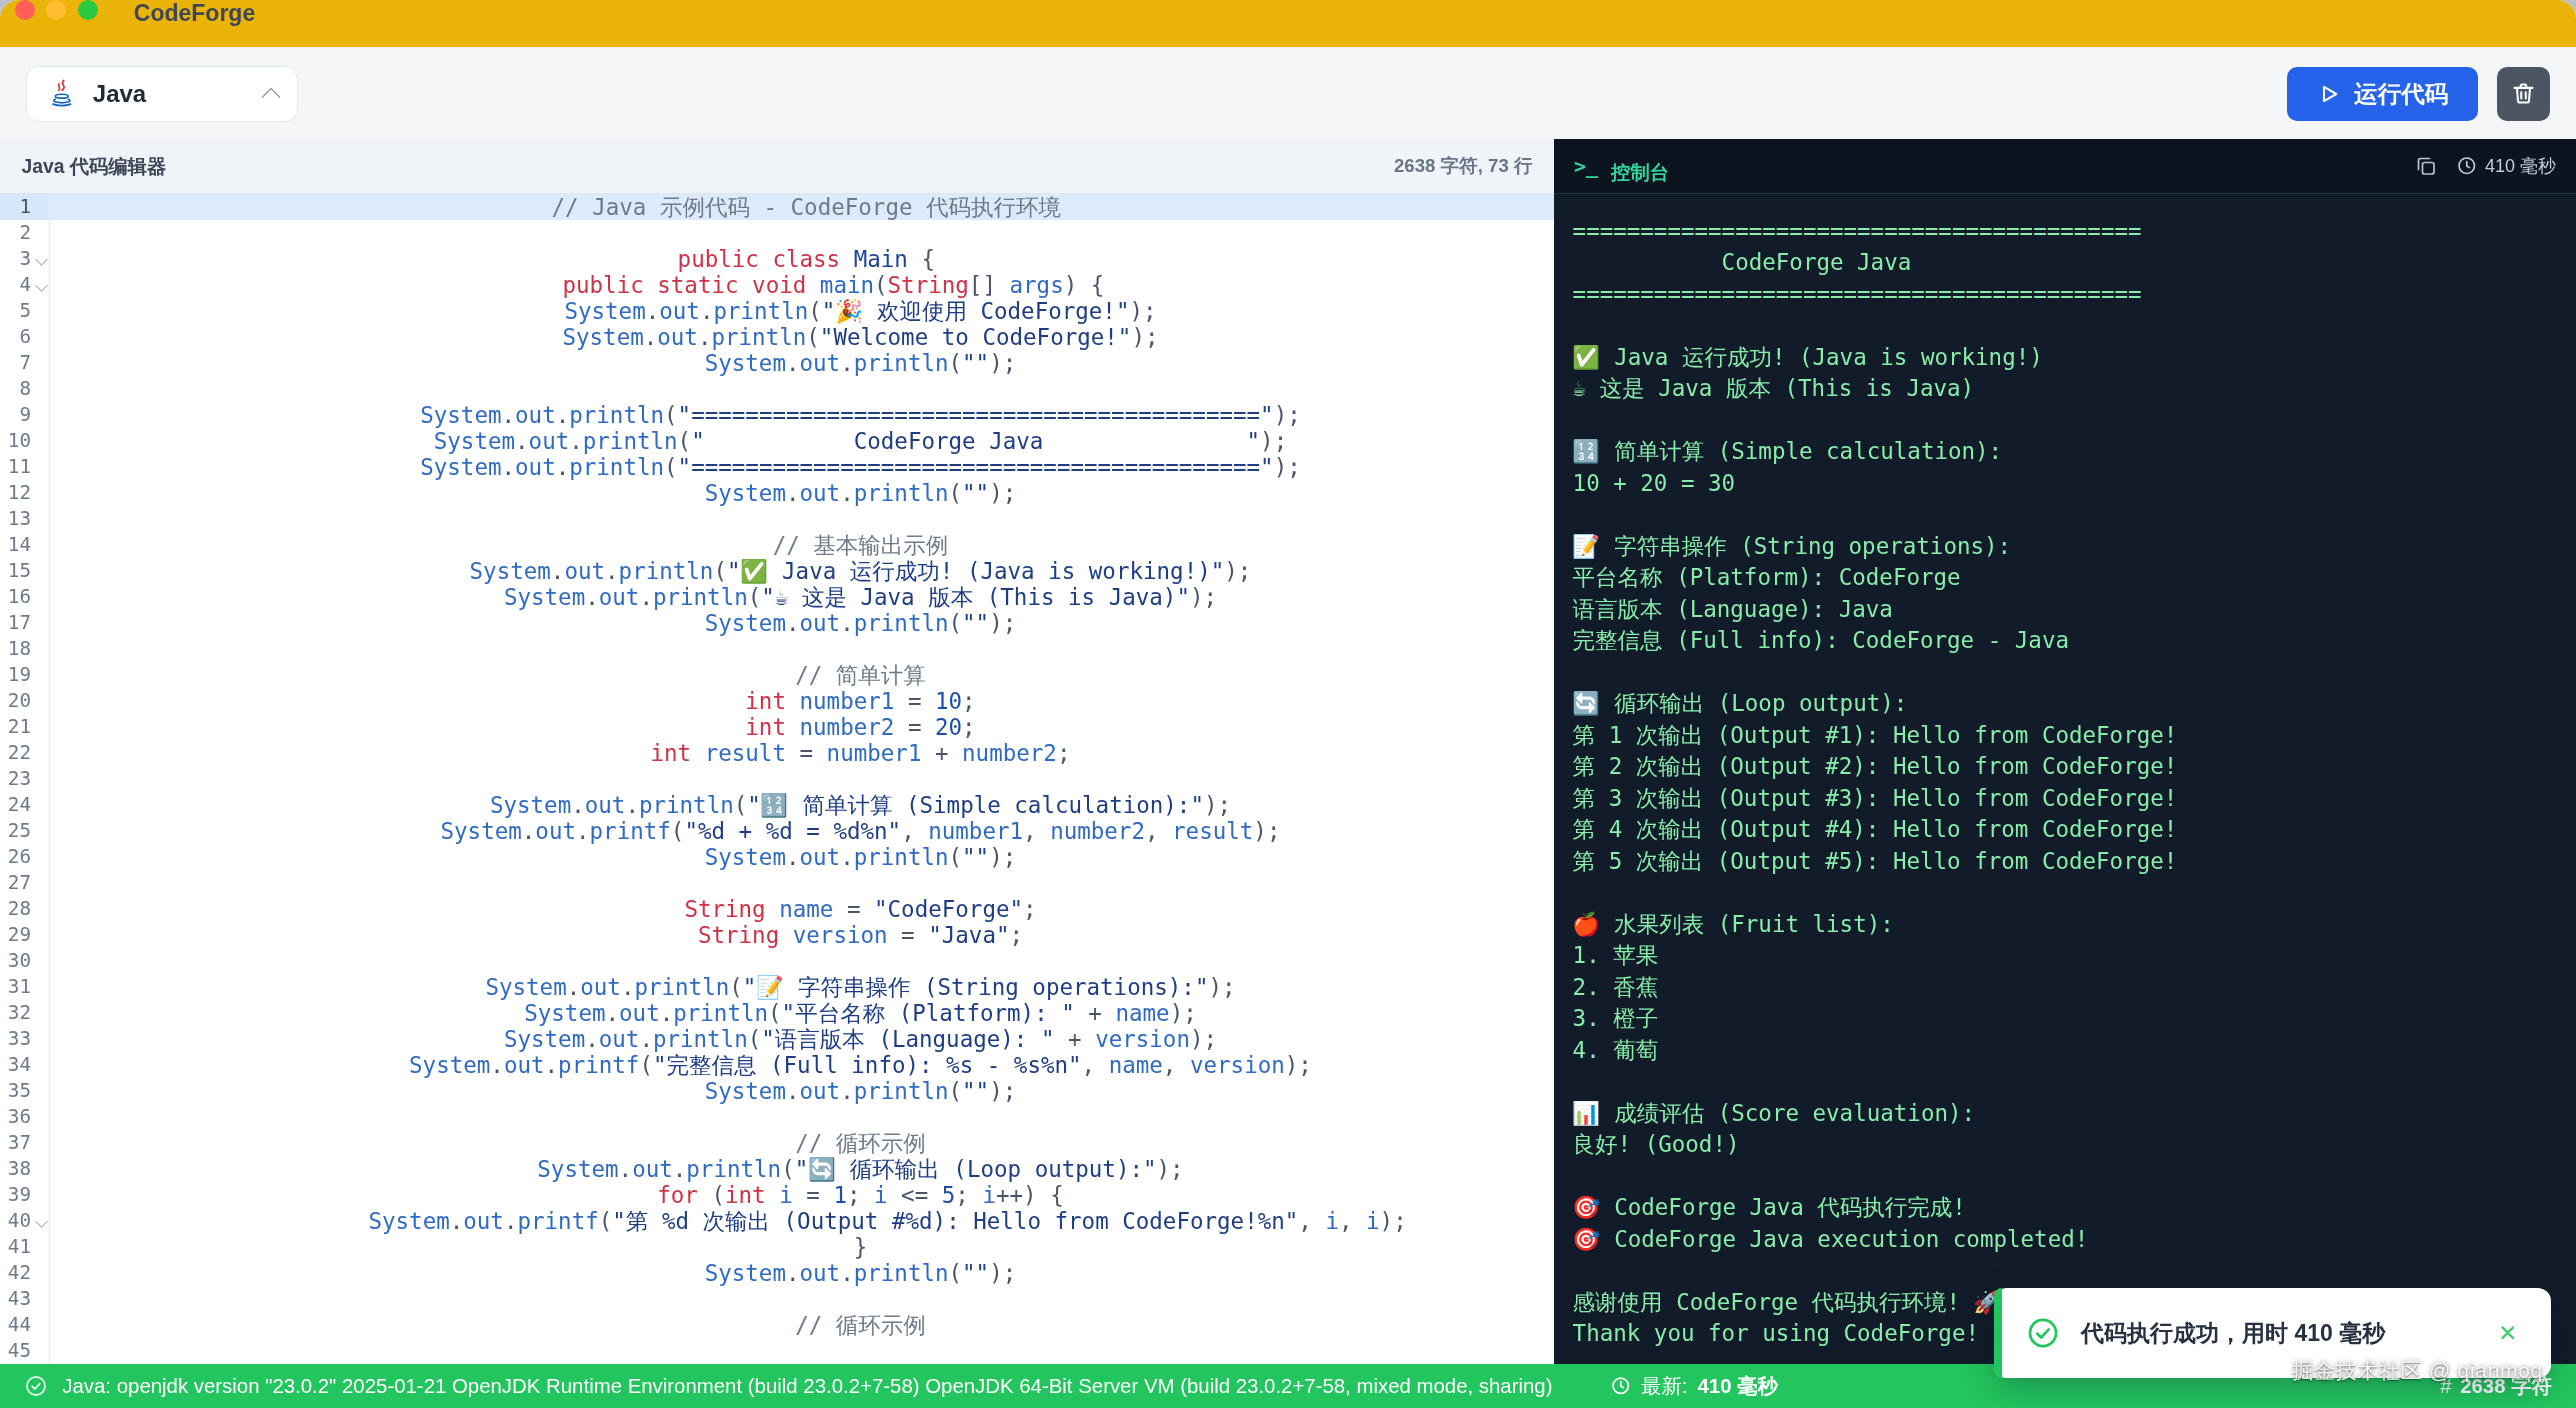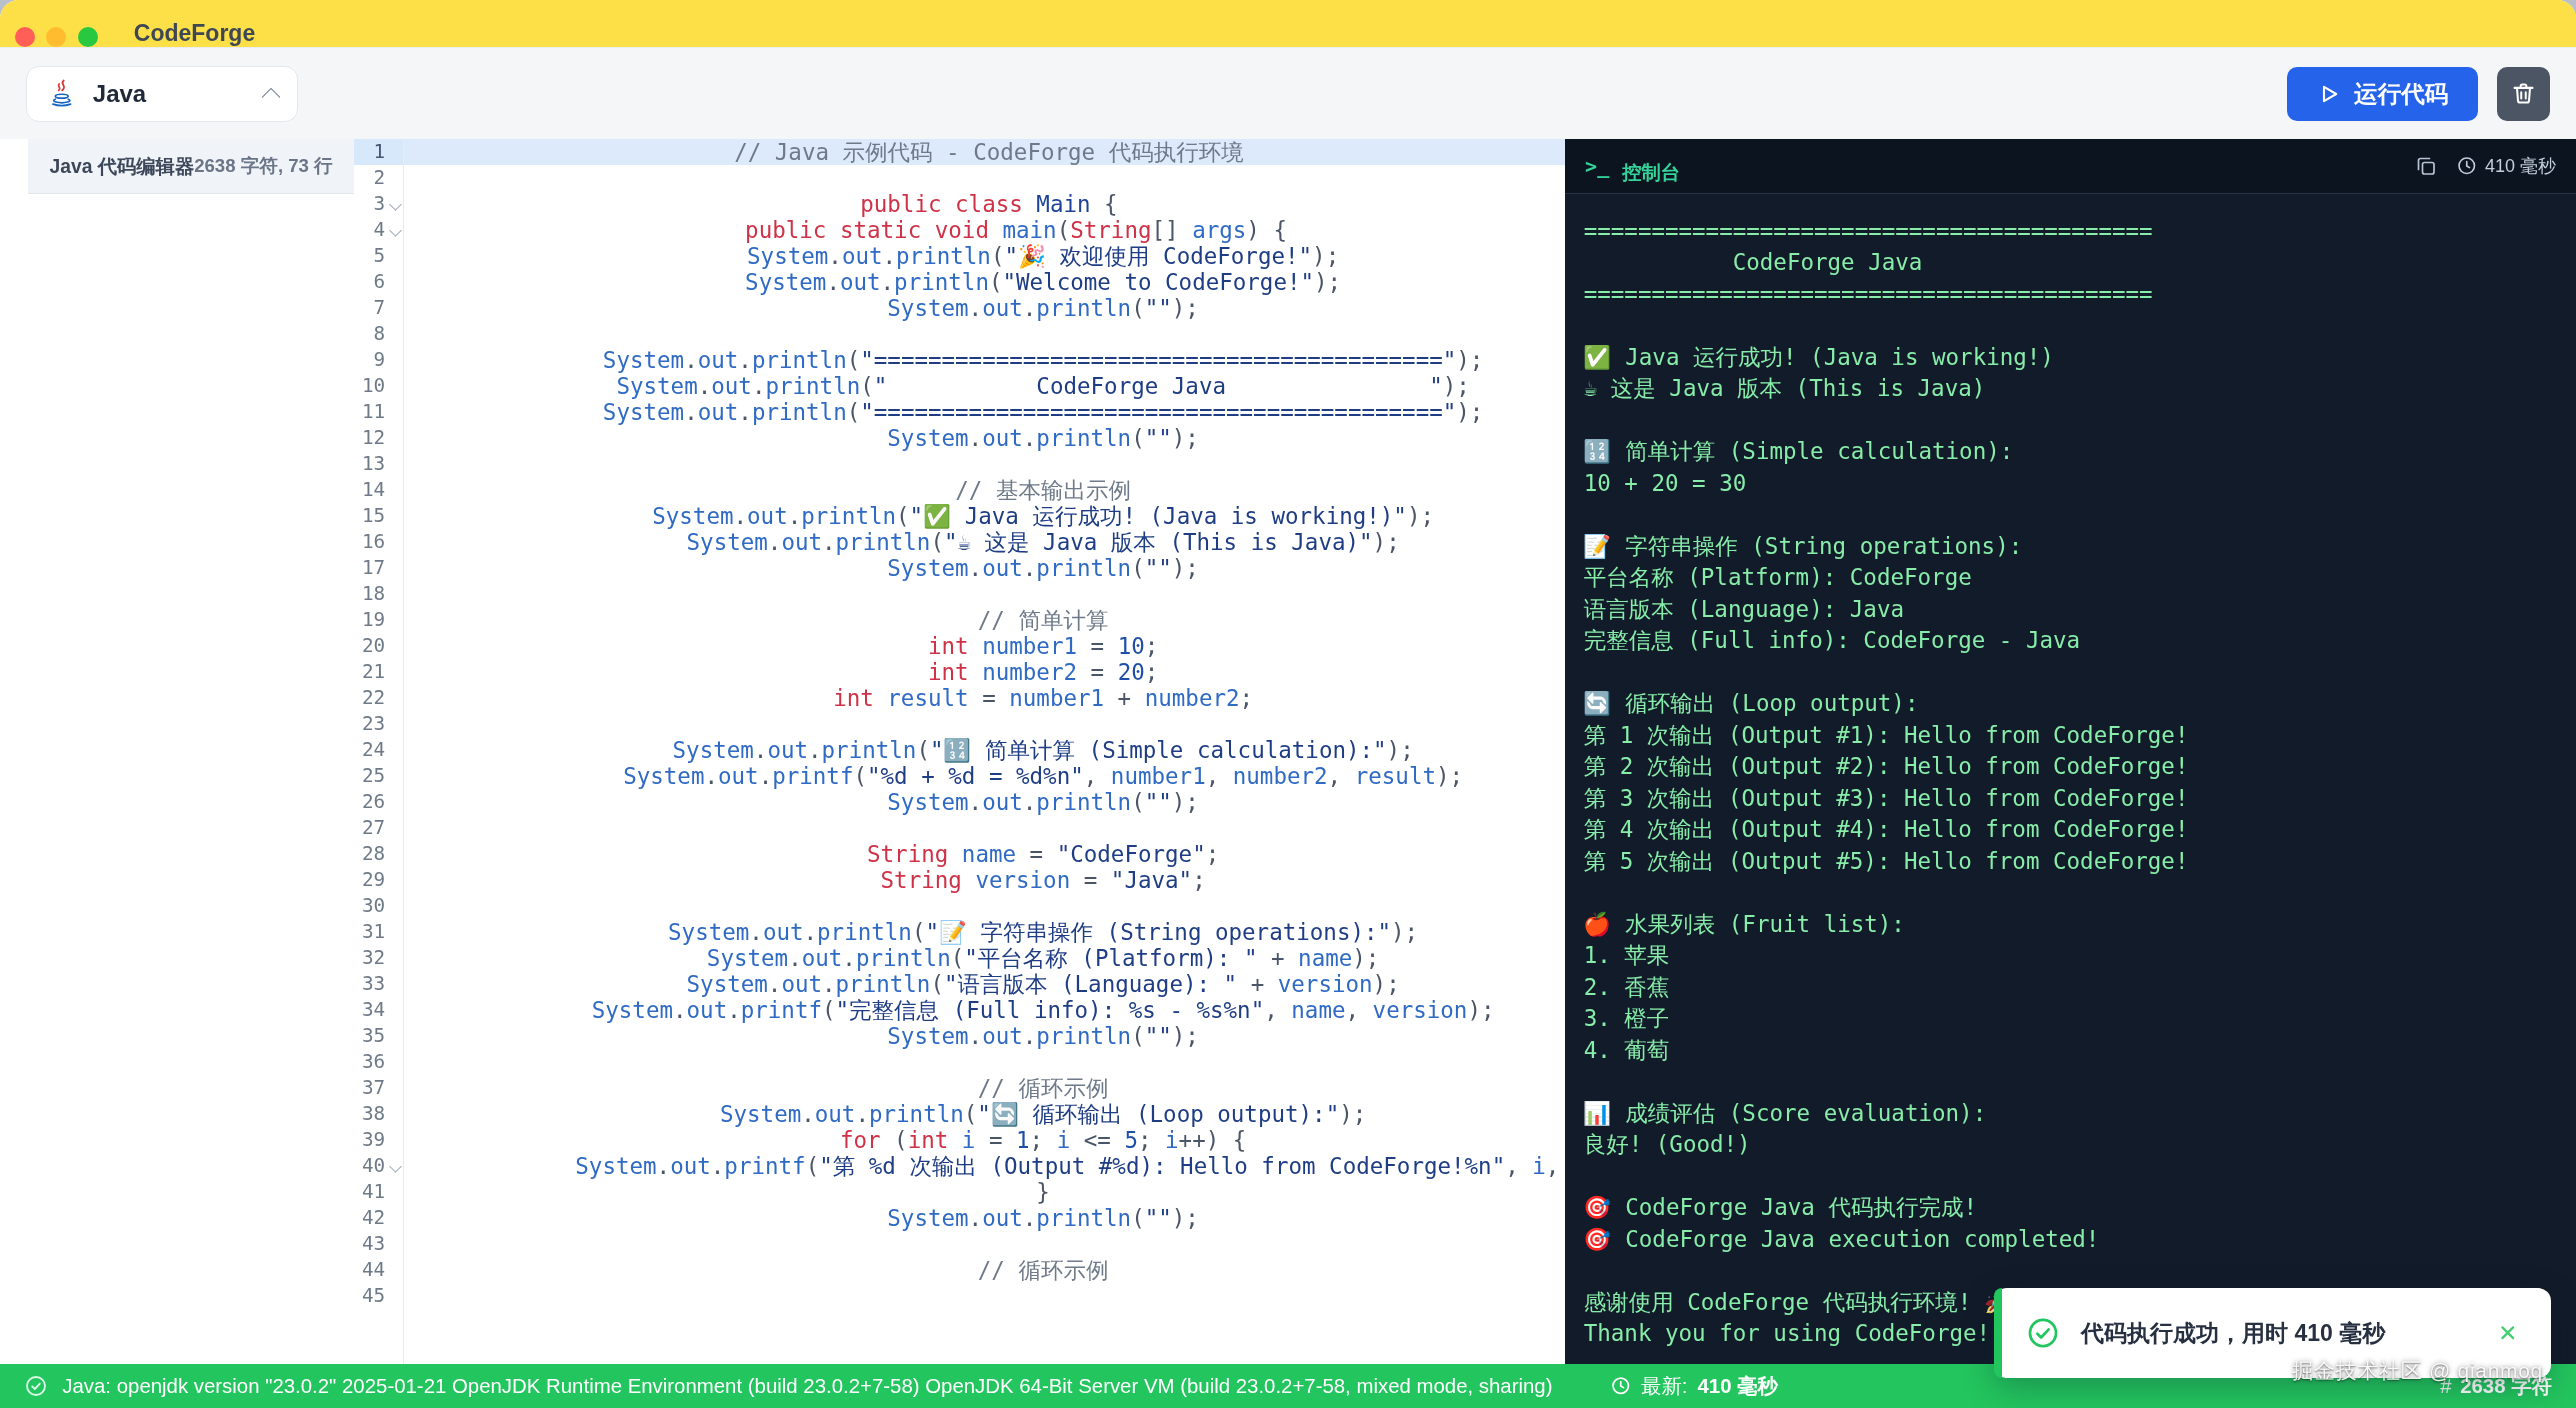--- a/index.html
+++ b/index.html
@@ -1,38 +1,38 @@
 <!DOCTYPE html>
 <html style="font-size:11.4px"><head>
 <meta charset="utf-8">
 <style>
   html,body{margin:0;padding:0;background:#b9c0ca;}
   .page{position:relative;width:2576px;height:1408px;background:#ffffff;border-radius:18.6px 18.6px 0 0;
         overflow:hidden;font-family:"Liberation Sans",sans-serif;}
   
-  .titlebar{height:47px;background:#fde047;border-bottom:0.7px solid #ebedf0;display:flex;align-items:flex-end;}
+  .titlebar{height:47px;background:#eab308;border-bottom:0.7px solid #ebedf0;display:flex;align-items:flex-start;}
   .lights{display:flex;gap:11.4px;padding-left:15px;}
   .light{width:20px;height:20px;border-radius:50%;}
   .light.red{background:#ff5f57;} .light.yellow{background:#febc2e;} .light.green{background:#28c840;}
   .win-title{margin-left:36px;font-size:23px;font-weight:700;color:#3f4754;}
   
   .toolbar{height:91px;background:#f4f6f8;display:flex;align-items:center;padding:0 26px;box-sizing:border-box;}
   .lang-select{width:272px;height:56px;background:#fff;border:1.4px solid #e3e8ee;border-radius:13px;
         display:flex;align-items:center;padding:0 18.6px;box-sizing:border-box;gap:15.7px;cursor:pointer;}
   .lang-label{font-size:24px;font-weight:600;color:#1f2937;}
   .chev-up{width:12px;height:12px;border-left:2.9px solid #9aa3af;border-top:2.9px solid #9aa3af;
         transform:rotate(45deg);margin-left:auto;margin-top:7.2px;border-radius:1.4px;}
   .actions{margin-left:auto;display:flex;gap:18.6px;align-items:center;}
   .run-btn{height:54px;padding:0 30px;background:#2563eb;color:#fff;border:none;border-radius:10px;
         font-size:23.6px;font-weight:700;display:flex;align-items:center;gap:13px;font-family:inherit;cursor:pointer;}
   .trash-btn{width:53px;height:54px;background:#4b5563;border:none;border-radius:10px;display:flex;
         align-items:center;justify-content:center;cursor:pointer;}
   
   .main{display:flex;height:1226px;}
-  .editor-pane{width:1554px;display:flex;flex-direction:row;box-sizing:border-box;margin-left:28px;}
+  .editor-pane{width:1554px;display:flex;flex-direction:column;box-sizing:border-box;}
   .pane-header{height:55px;background:#f0f3f7;border-bottom:0.7px solid #e2e6ec;display:flex;
         align-items:center;padding:0 21.5px;box-sizing:border-box;}
   .editor-title{font-size:19.3px;font-weight:700;color:#3c4759;}
   .editor-stats{margin-left:auto;font-size:18.6px;font-weight:600;color:#6a7687;}
   .code-area{flex:1;background:#fff;display:flex;overflow:hidden;}
   .gutter{width:50px;border-right:0.7px solid #e8ecf1;box-sizing:border-box;flex:none;
         font-family:"DejaVu Sans Mono",monospace;}
   .gutter-row{height:26px;line-height:26px;position:relative;color:#6f7a88;font-size:19.3px;}
   .gutter-row .num{display:block;text-align:right;padding-right:18px;}
   .gutter-row.active{background:#d8e8fb;color:#46566e;}

